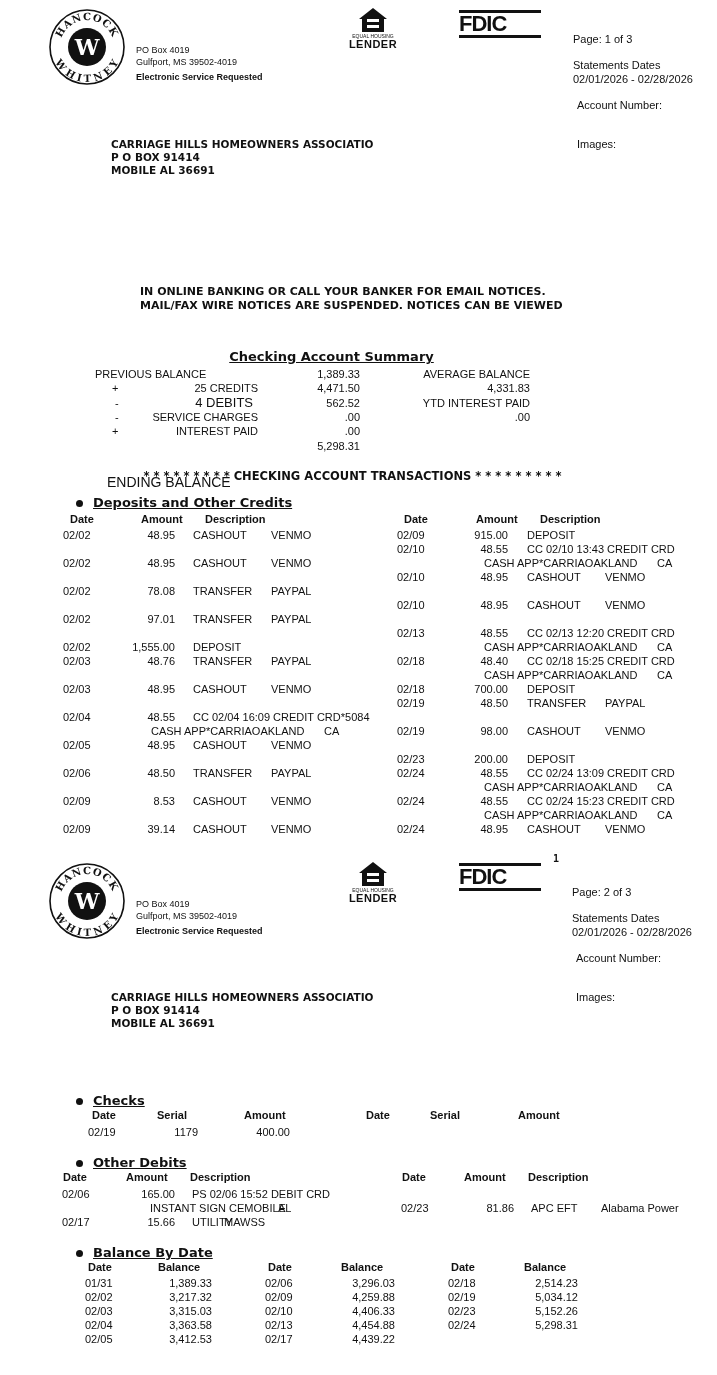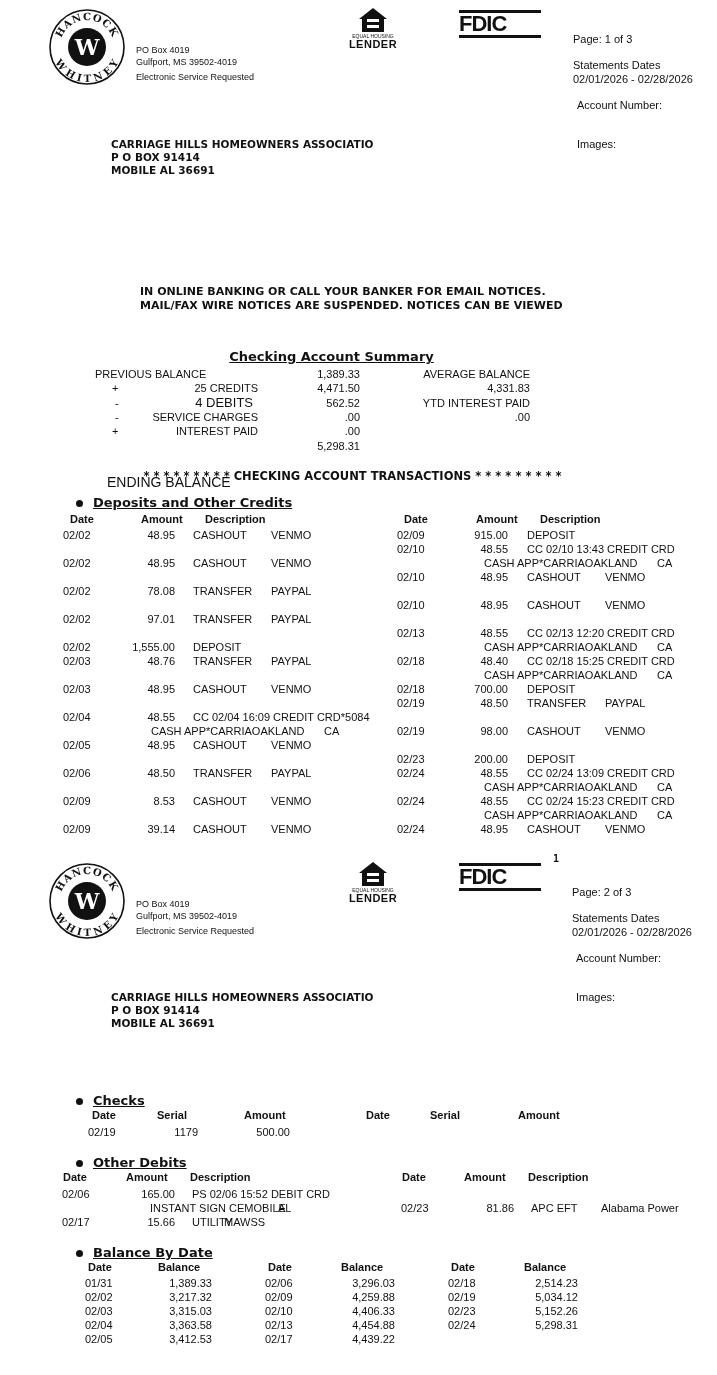--- a/index.html
+++ b/index.html
@@ -9,21 +9,21 @@
   .sans { font-family:"Liberation Sans", sans-serif; }
   .b { font-weight:bold; }
   .r { text-align:right; }
   .c { text-align:center; }
 
   
   .logo { position:absolute; width:78px; height:78px; }
   .logo svg { width:78px; height:78px; display:block; }
 
   .addr { font-family:"Liberation Sans", sans-serif; font-size:9px; line-height:12px; }
-  .addr .es { font-weight:normal; margin-top:3px; }
+  .addr .es { font-weight:bold; margin-top:3px; }
 
   .ehl { position:absolute; width:50px; height:50px; }
   .ehl svg { width:30px; height:26px; display:block; margin:0 auto; }
   .ehl .sm { font-size:5px; text-align:center; line-height:6px; font-family:"Liberation Sans", sans-serif; }
   .ehl .lg { font-size:11px; text-align:center; font-weight:bold; line-height:11px; font-family:"Liberation Sans", sans-serif; letter-spacing:0.5px; }
 
   .fdic { position:absolute; width:82px; height:30px; }
   .fdic .bar { height:3px; background:#111; }
   .fdic .txt { font-family:"Liberation Sans", sans-serif; font-weight:900; font-size:22px; line-height:22px;
                letter-spacing:-1px; font-style:normal; }
@@ -316,21 +316,21 @@
 </div>
 <div id="checks">
     <div class="row sans hdr" style="left: 92px; top: 1108px;">Date</div>
     <div class="row sans hdr" style="left: 157px; top: 1108px;">Serial</div>
     <div class="row sans hdr" style="left: 244px; top: 1108px;">Amount</div>
     <div class="row sans hdr" style="left: 366px; top: 1108px;">Date</div>
     <div class="row sans hdr" style="left: 430px; top: 1108px;">Serial</div>
     <div class="row sans hdr" style="left: 518px; top: 1108px;">Amount</div>
     <div class="row sans" style="left: 88px; top: 1125px;">02/19</div>
     <div class="row sans r" style="left: 156px; top: 1125px; width: 42px;">1179</div>
-    <div class="row sans r" style="left: 230px; top: 1125px; width: 60px;">500.00</div>
+    <div class="row sans r" style="left: 230px; top: 1125px; width: 60px;">400.00</div>
   </div>
 
 <div class="abs sec" style="left:76px;top:1155px;">
   <span class="bul"></span><span class="lbl">Other Debits</span>
 </div>
 <div id="debits">
     <div class="row sans hdr" style="left: 63px; top: 1170px;">Date</div>
     <div class="row sans hdr" style="left: 126px; top: 1170px;">Amount</div>
     <div class="row sans hdr" style="left: 190px; top: 1170px;">Description</div>
     <div class="row sans hdr" style="left: 402px; top: 1170px;">Date</div>

